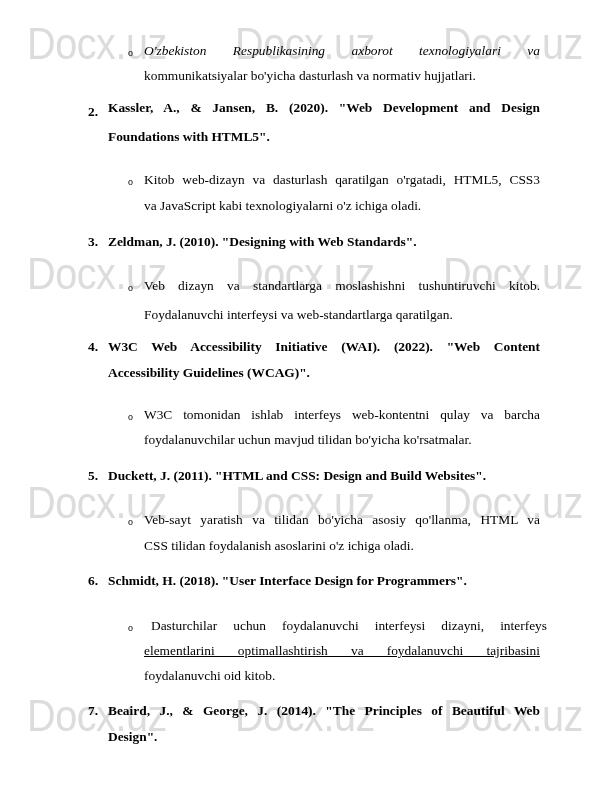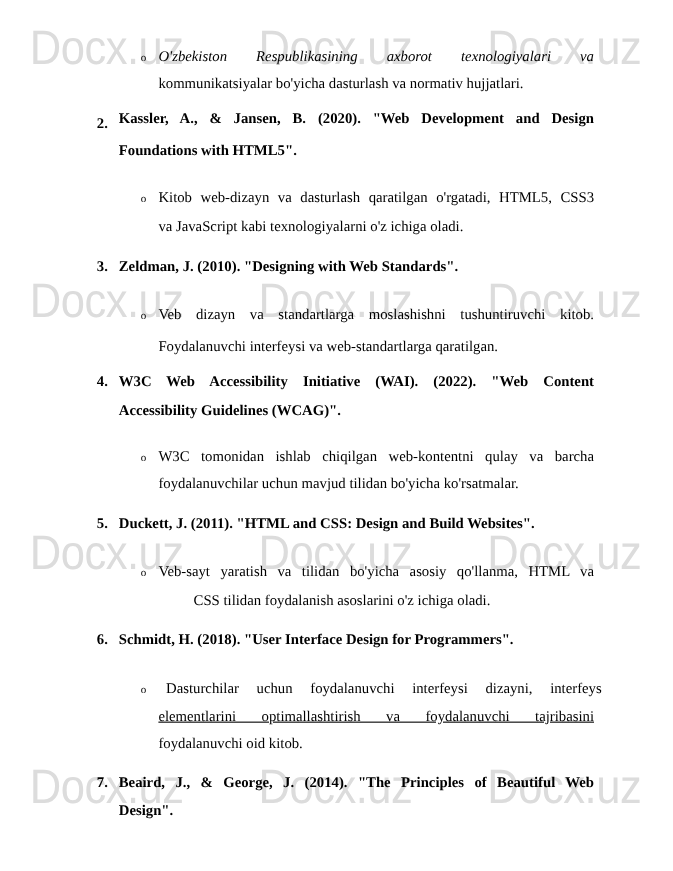--- a/index.html
+++ b/index.html
@@ -127,32 +127,32 @@
       <div class="line" style="left:144px; top:307px;">Foydalanuvchi interfeysi va web-standartlarga qaratilgan.</div>
     </div>
 
     <div>
       <span class="num" style="left:88px; top:339px;">4.</span>
       <div class="line bold just" style="left:108px; top:339px; width:432px;">W3C Web Accessibility Initiative (WAI). (2022). "Web Content</div>
       <div class="line bold" style="left:108px; top:365px;">Accessibility Guidelines (WCAG)".</div>
     </div>
     <div>
       <span class="bullet" style="left:128px; top:409px;">o</span>
-      <div class="line just" style="left:144px; top:407px; width:396px;">W3C tomonidan ishlab chiqilgan web-kontentni qulay va barcha</div>
+      <div class="line just" style="left:144px; top:407px; width:396px;">W3C tomonidan ishlab interfeys web-kontentni qulay va barcha</div>
       <div class="line" style="left:144px; top:432px;">foydalanuvchilar uchun mavjud tilidan bo'yicha ko'rsatmalar.</div>
     </div>
 
     <div>
       <span class="num" style="left:88px; top:468px;">5.</span>
       <div class="line bold" style="left:108px; top:468px;">Duckett, J. (2011). "HTML and CSS: Design and Build Websites".</div>
     </div>
     <div>
       <span class="bullet" style="left:128px; top:514px;">o</span>
       <div class="line just" style="left:144px; top:512px; width:396px;">Veb-sayt yaratish va tilidan bo'yicha asosiy qo'llanma, HTML va</div>
-      <div class="line" style="left:144px; top:538px;margin-left:32px;">CSS tilidan foydalanish asoslarini o'z ichiga oladi.</div>
+      <div class="line" style="left:144px; top:538px;">CSS tilidan foydalanish asoslarini o'z ichiga oladi.</div>
     </div>
 
     <div>
       <span class="num" style="left:88px; top:573px;">6.</span>
       <div class="line bold" style="left:108px; top:573px;">Schmidt, H. (2018). "User Interface Design for Programmers".</div>
     </div>
     <div>
       <span class="bullet" style="left:128px; top:620px;">o</span>
       <div class="line just" style="left:151px; top:618px; width:396px;">Dasturchilar uchun foydalanuvchi interfeysi dizayni, interfeys</div>
       <div class="line just" style="left:144px; top:643px; width:396px;text-decoration:underline;">elementlarini optimallashtirish va foydalanuvchi tajribasini</div>

